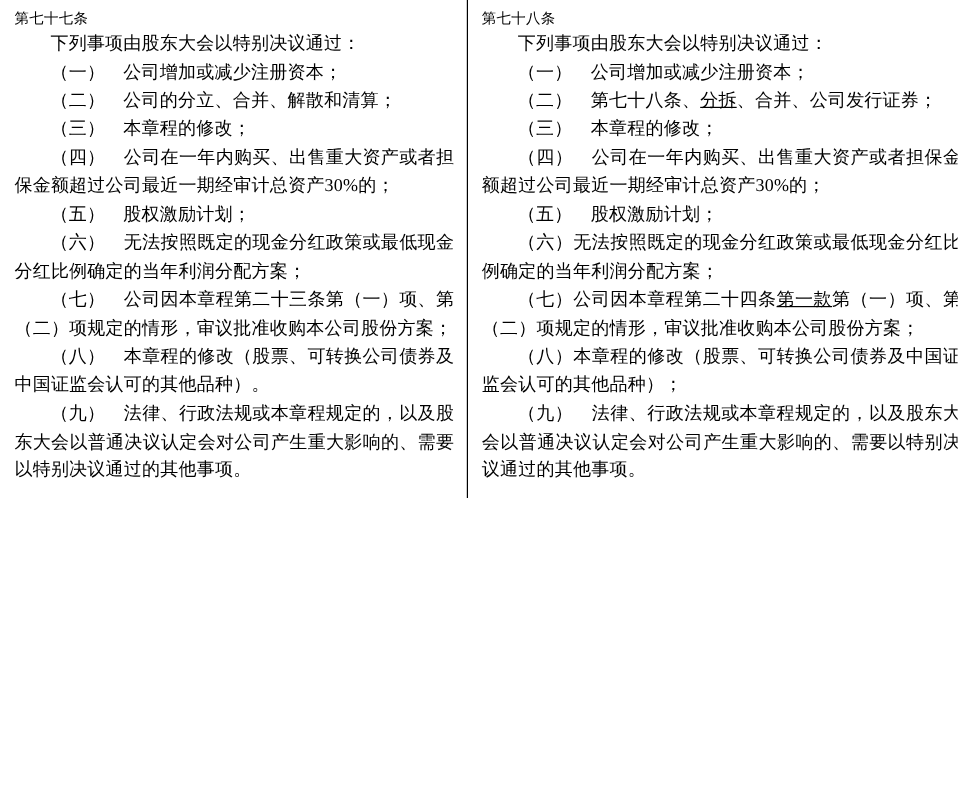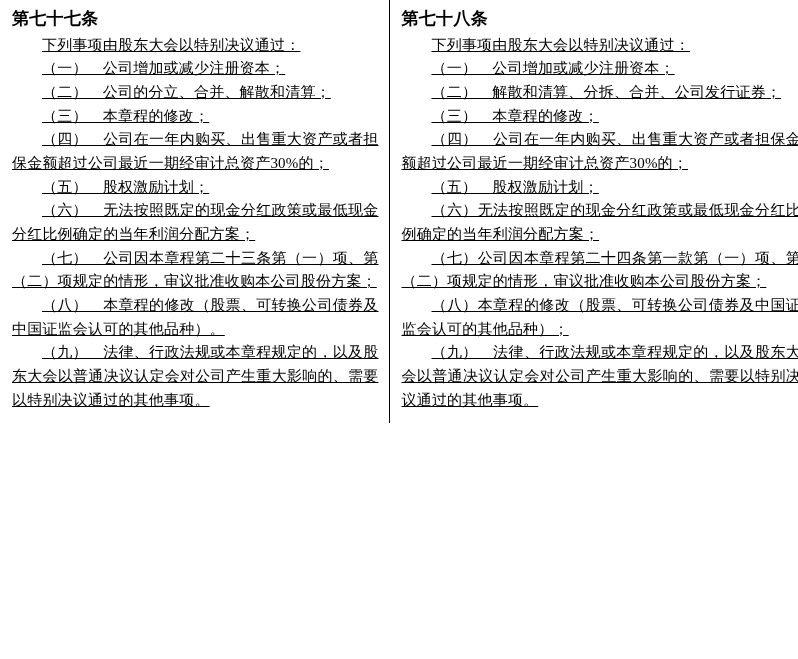--- a/index.html
+++ b/index.html
@@ -31,34 +31,33 @@
     box-sizing: border-box;
   }
   .col-left {
     width: 389px;
     border-right: 1px solid #000000;
   }
   .col-right {
     width: 422px;
   }
   .article-title {
-    font-size: 17px;
-    font-weight: bold;
+    font-size: 12px;
+    font-weight: normal;
     line-height: 1.5;
     margin: 0 0 2px 0;
     letter-spacing: 0.3px;
   }
   .para {
     font-size: 15px;
     line-height: 1.58;
     margin: 0;
     text-align: justify;
     text-justify: inter-ideograph;
     letter-spacing: 0.2px;
-    text-decoration: underline;
   }
   .para.indent {
     text-indent: 2em;
   }
   .underline {
     text-decoration: underline;
   }
   .cell-inner {
     padding-bottom: 4px;
   }
@@ -84,21 +83,21 @@
           <p class="para indent">（八）　本章程的修改（股票、可转换公司债券及中国证监会认可的其他品种）。</p>
           <p class="para indent">（九）　法律、行政法规或本章程规定的，以及股东大会以普通决议认定会对公司产生重大影响的、需要以特别决议通过的其他事项。</p>
         </div>
       </td>
       <td class="col-right">
         <div class="cell-inner">
           <p class="article-title">第七十八条</p>
           <p class="para indent">下列事项由股东大会以特别决议通过：</p>
           <div id="right-items">
                 <p class="para indent"><span>（一）　公司增加或减少注册资本；</span></p>
-                <p class="para indent"><span>（二）　解散和清算、</span><span class="underline">分拆</span><span>、合并、公司发行证券；</span></p>
+                <p class="para indent"><span>（二）　第七十八条、</span><span class="underline">分拆</span><span>、合并、公司发行证券；</span></p>
                 <p class="para indent"><span>（三）　本章程的修改；</span></p>
                 <p class="para indent"><span>（四）　公司在一年内购买、出售重大资产或者担保金额超过公司最近一期经审计总资产30%的；</span></p>
                 <p class="para indent"><span>（五）　股权激励计划；</span></p>
                 <p class="para indent"><span>（六）无法按照既定的现金分红政策或最低现金分红比例确定的当年利润分配方案；</span></p>
                 <p class="para indent"><span>（七）公司因本章程第二十四条</span><span class="underline">第一款</span><span>第（一）项、第（二）项规定的情形，审议批准收购本公司股份方案；</span></p>
                 <p class="para indent"><span>（八）本章程的修改（股票、可转换公司债券及中国证监会认可的其他品种）；</span></p>
                 <p class="para indent"><span>（九）　法律、行政法规或本章程规定的，以及股东大会以普通决议认定会对公司产生重大影响的、需要以特别决议通过的其他事项。</span></p>
               </div>
         </div>
       </td>

